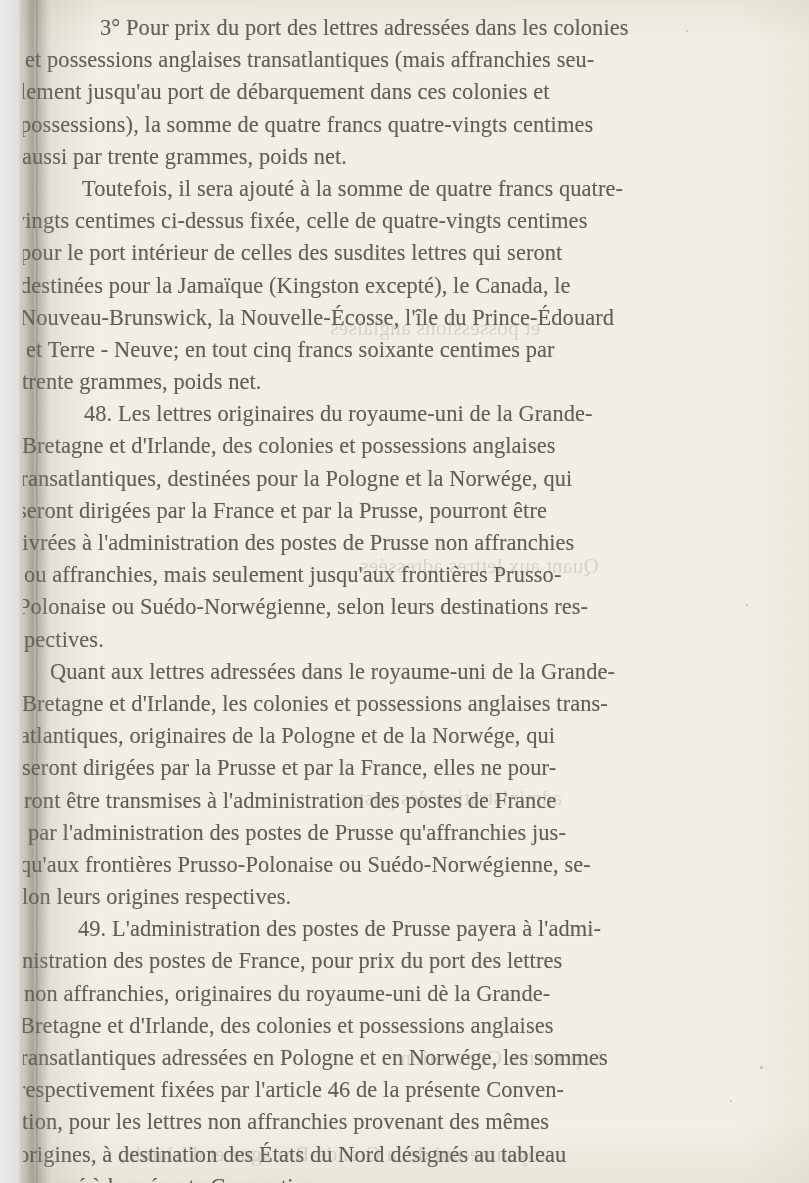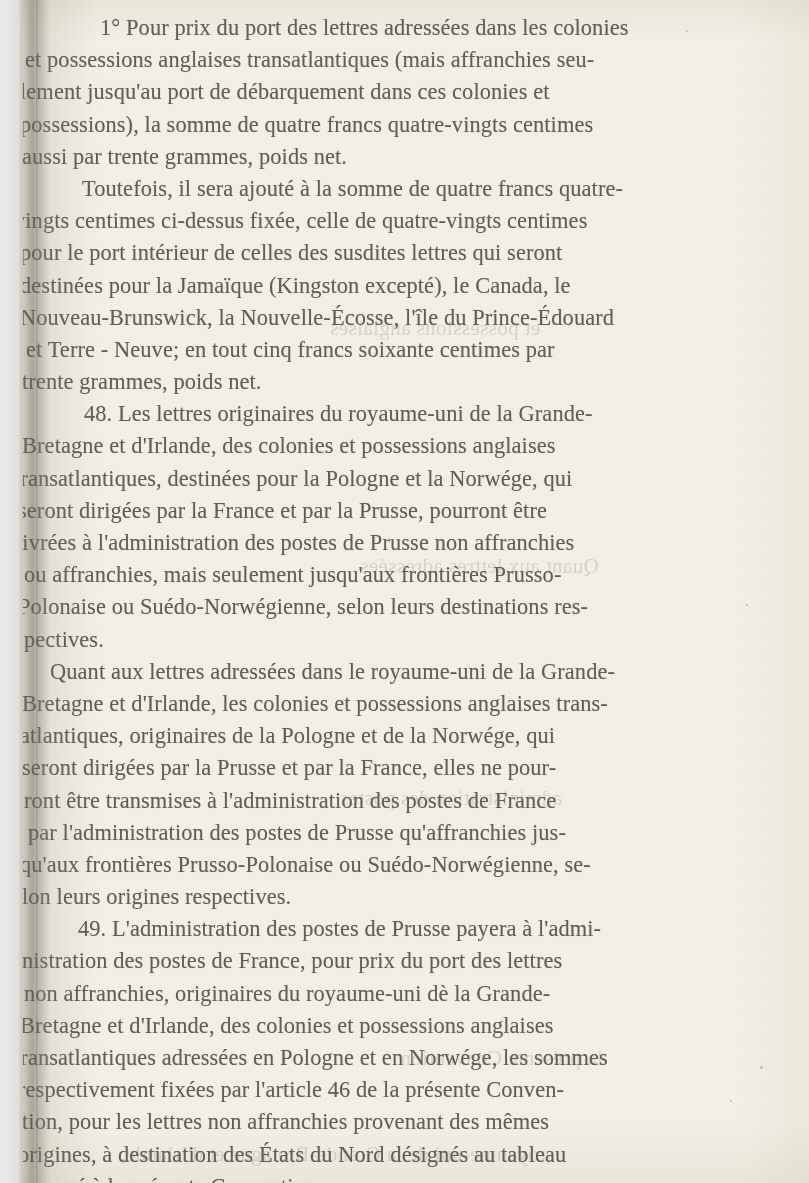--- a/index.html
+++ b/index.html
@@ -163,21 +163,21 @@
 
   <div id="bleed-layer">
       <div class="bleed" style="left: 330px; top: 316px;">et possessions anglaises</div>
       <div class="bleed" style="left: 360px; top: 554px;">Quant aux lettres adressées</div>
       <div class="bleed" style="left: 340px; top: 786px;">administration des postes</div>
       <div class="bleed" style="left: 400px; top: 1046px;">la présente Convention</div>
       <div class="bleed" style="left: 120px; top: 1142px;">royaume-uni de la Grande-Bretagne et d'Irlande,</div>
     </div>
 
   <div class="text-column" id="text-column">
-      <div class="doc-line indent"><span class="line-text" style="left: 100px;">1° Pour prix du port des lettres adressées dans les colonies</span></div>
+      <div class="doc-line indent"><span class="line-text" style="left: 100px;">3° Pour prix du port des lettres adressées dans les colonies</span></div>
       <div class="doc-line"><span class="line-text" style="left: 25px;">et possessions anglaises transatlantiques (mais affranchies seu-</span></div>
       <div class="doc-line"><span class="line-text" style="left: 20px;">lement jusqu'au port de débarquement dans ces colonies et</span></div>
       <div class="doc-line"><span class="line-text" style="left: 20px;">possessions), la somme de quatre francs quatre-vingts centimes</span></div>
       <div class="doc-line"><span class="line-text" style="left: 22px;">aussi par trente grammes, poids net.</span></div>
       <div class="doc-line indent"><span class="line-text" style="left: 82px;">Toutefois, il sera ajouté à la somme de quatre francs quatre-</span></div>
       <div class="doc-line"><span class="line-text" style="left: 14px;">vingts centimes ci-dessus fixée, celle de quatre-vingts centimes</span></div>
       <div class="doc-line"><span class="line-text" style="left: 20px;">pour le port intérieur de celles des susdites lettres qui seront</span></div>
       <div class="doc-line"><span class="line-text" style="left: 20px;">destinées pour la Jamaïque (Kingston excepté), le Canada, le</span></div>
       <div class="doc-line"><span class="line-text" style="left: 20px;">Nouveau-Brunswick, la Nouvelle-Écosse, l'île du Prince-Édouard</span></div>
       <div class="doc-line"><span class="line-text" style="left: 26px;">et Terre - Neuve; en tout cinq francs soixante centimes par</span></div>

